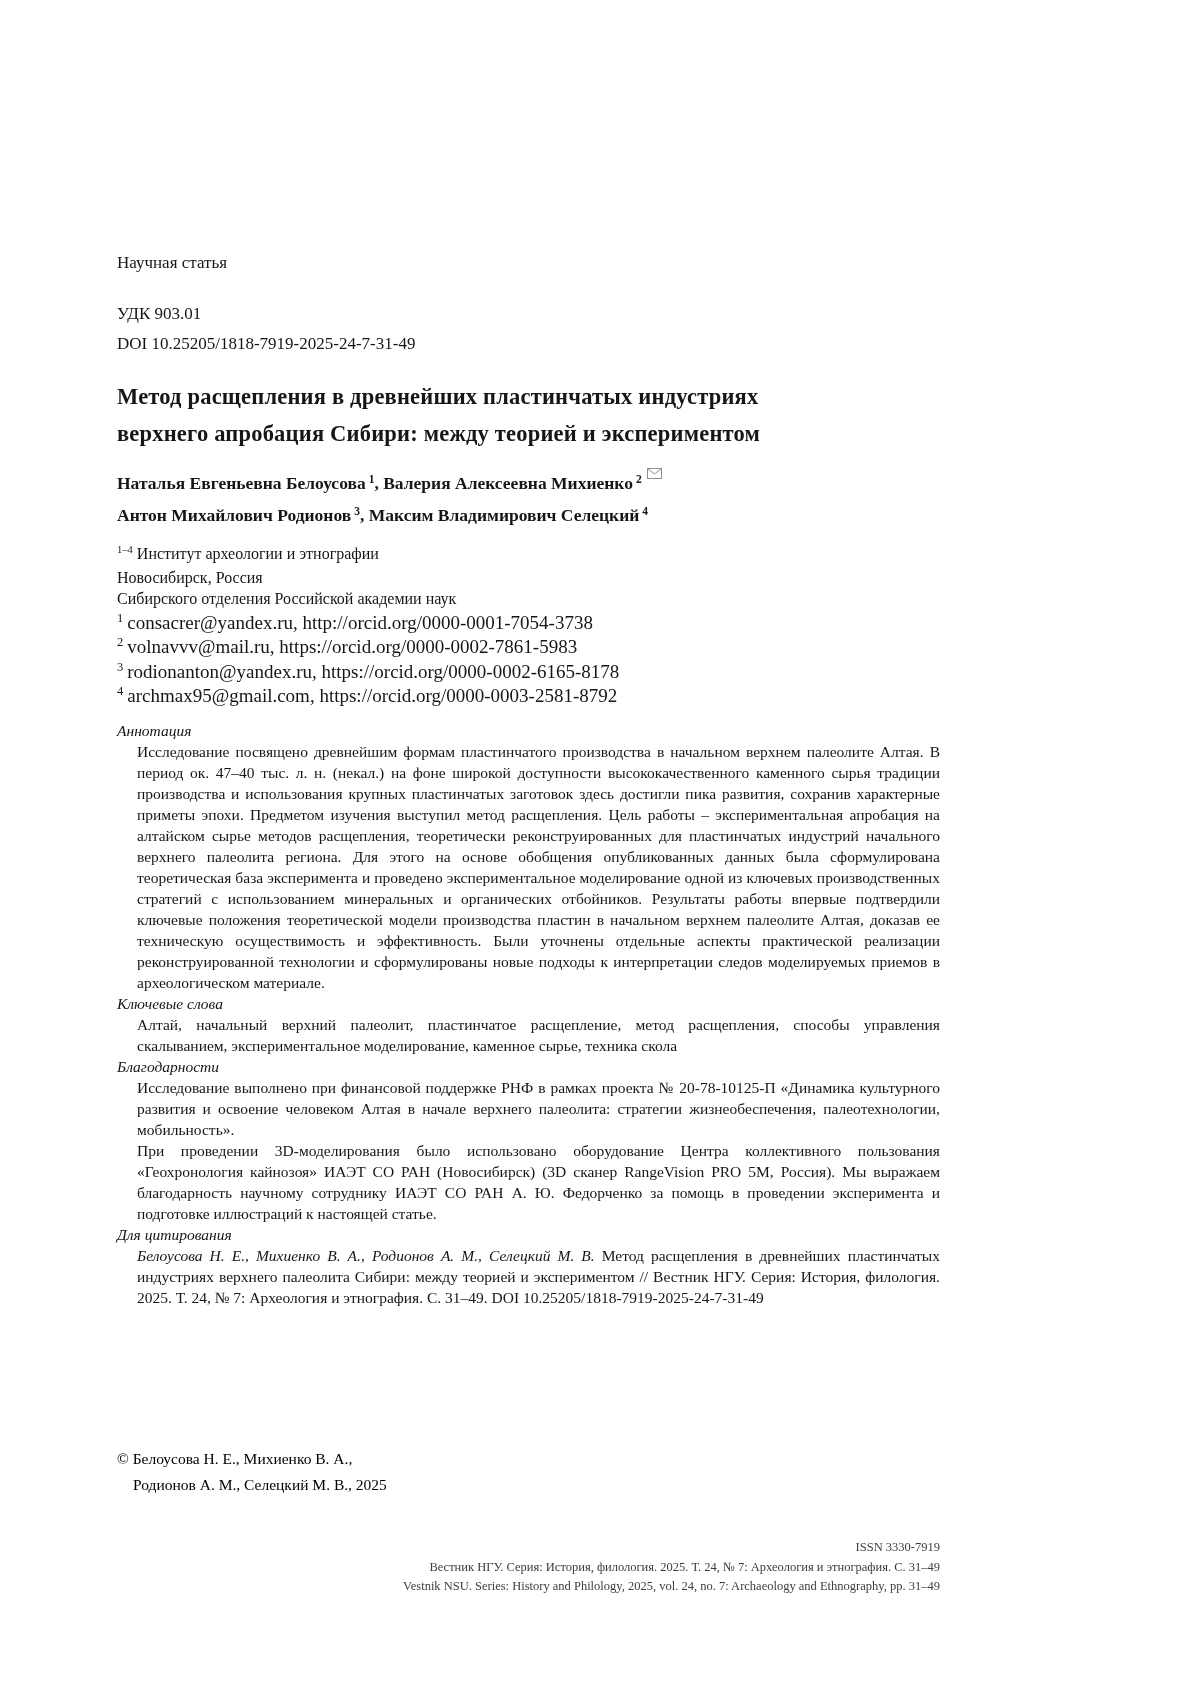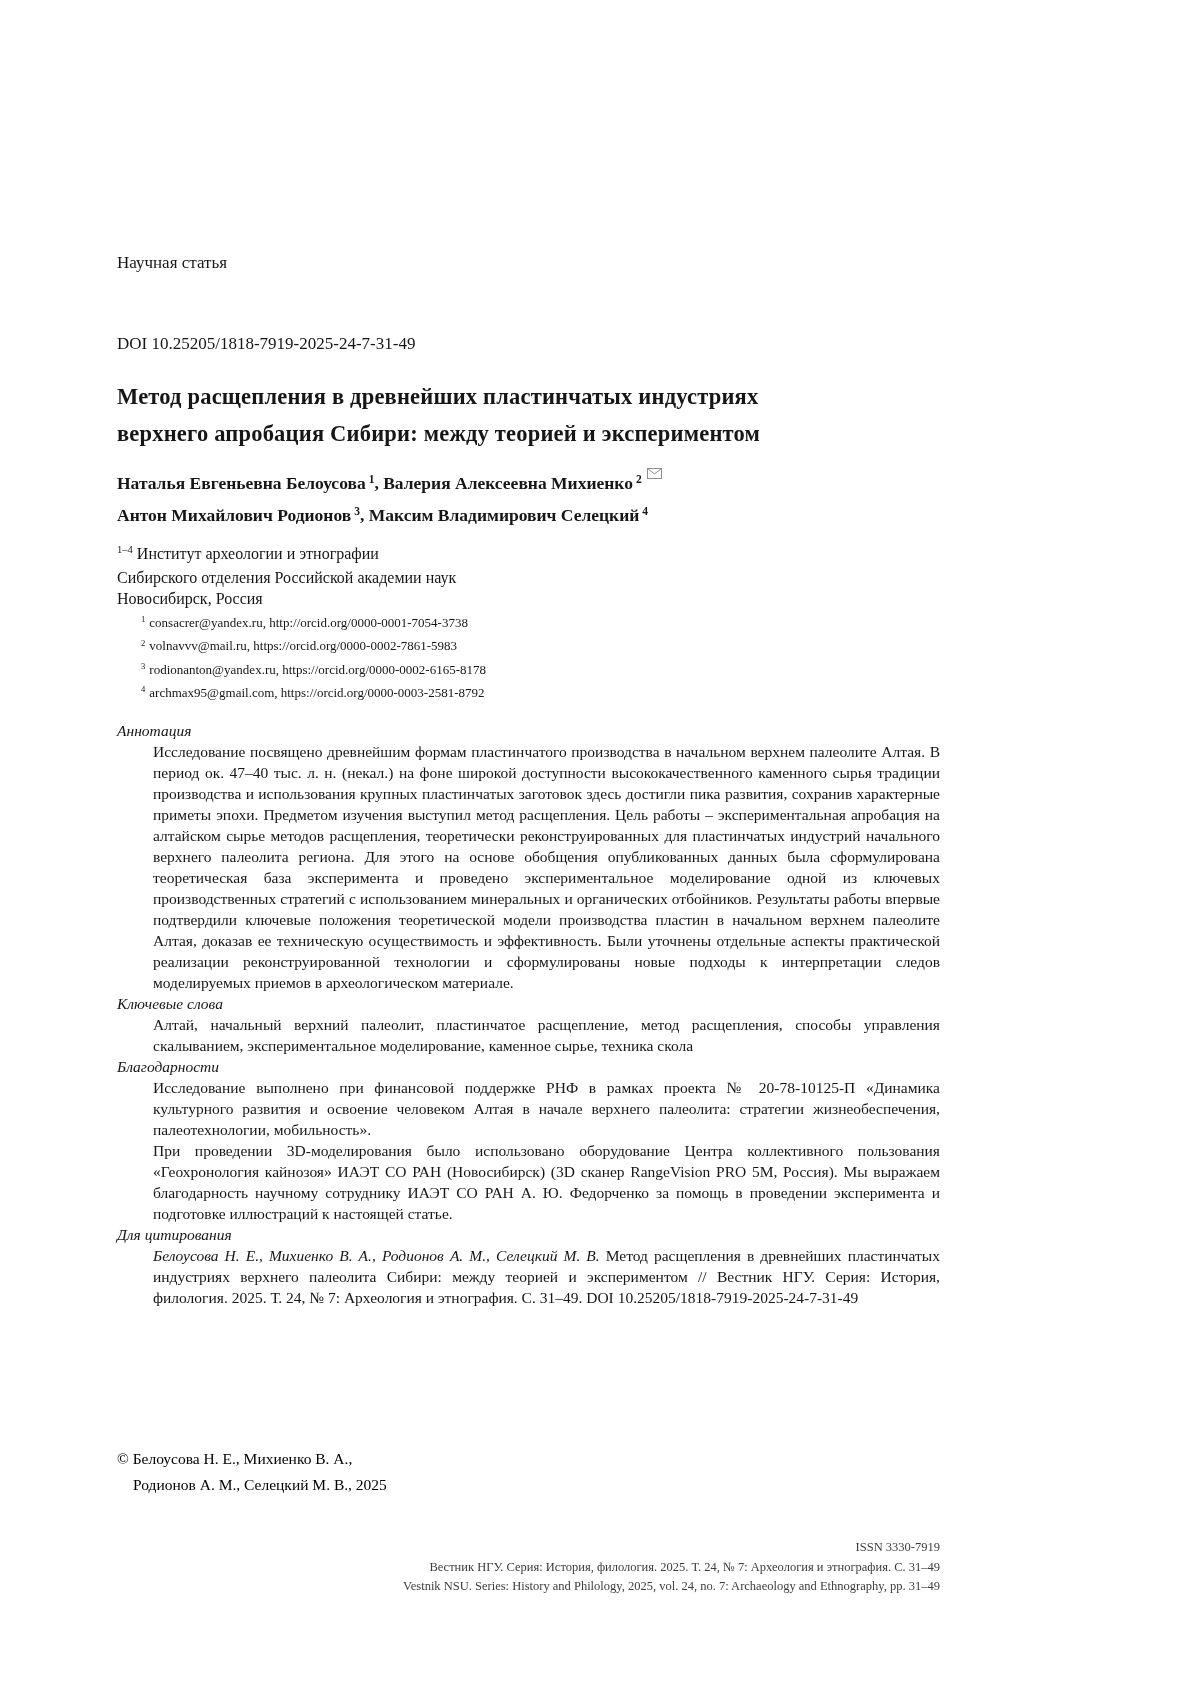--- a/index.html
+++ b/index.html
@@ -28,60 +28,61 @@
     display: inline-block;
     font-size: 66%;
     position: relative;
     top: -0.55em;
     margin-left: 3px;
     font-weight: normal;
   }
   .sup-lead { margin-left: 0; margin-right: 4px; text-align: center; }
 
   .affiliation-block { top: 543px; font-size: 16px; line-height: 21.5px; }
-  .contacts-block { top: 612px; font-size: 13px; line-height: 21.3px; margin-left: 24px; }
+  .contacts-block { top: 612px; font-size: 19px; line-height: 21.3px; }
 
   .sections { top: 720px; font-size: 15.5px; line-height: 21px; }
   .section-heading { font-style: italic; }
   .section-body {
-    margin-left: 36px;
+    margin-left: 20px;
     text-align: justify;
   }
   .section-body p { margin: 0; }
   .it { font-style: italic; }
 
   .copyright-block { top: 1446px; font-size: 15.5px; line-height: 25.5px; color: #000000; }
   .copyright-line2 { padding-left: 16px; }
 
   .footer-block { top: 1538px; font-size: 12.5px; line-height: 19.5px; color: #3d3d3d; text-align: right; }
 
   .env-icon { display: inline-block; position: relative; top: -0.55em; margin-left: 5px; }
 </style>
 </head>
 <body>
 
 <div class="page">
 
   <div class="content meta-line" id="article-type">Научная статья</div>
+  <div class="content meta-line" id="udc">УДК 903.01</div>
   <div class="content meta-line" id="doi">DOI 10.25205/1818-7919-2025-24-7-31-49</div>
 
   <h1 class="content title-block"><span>Метод расщепления в древнейших пластинчатых индустриях</span><br><span>верхнего апробация Сибири: между теорией и экспериментом</span></h1>
 
   <div class="content authors-block">
     <div><span>Наталья Евгеньевна Белоусова</span><span class="sup">1</span><span>, </span><span>Валерия Алексеевна Михиенко</span><span class="sup">2</span><span class="env-icon"><svg width="15" height="11" viewBox="0 0 15 11">
             <rect x="0.5" y="0.5" width="14" height="10" fill="none" stroke="#8f8f8f" stroke-width="1"></rect>
             <path d="M0.5 0.5 L7.5 6 L14.5 0.5" fill="none" stroke="#8f8f8f" stroke-width="1"></path>
           </svg></span></div>
     <div><span>Антон Михайлович Родионов</span><span class="sup">3</span><span>, </span><span>Максим Владимирович Селецкий</span><span class="sup">4</span></div>
   </div>
 
   <div class="content affiliation-block">
     <div><span class="sup sup-lead">1–4</span><span>Институт археологии и этнографии</span></div>
+    <div>Новосибирск, Россия</div>
     <div>Сибирского отделения Российской академии наук</div>
-    <div>Новосибирск, Россия</div>
   </div>
 
   <div class="content contacts-block">
     <div><span class="sup sup-lead">1</span><span>consacrer@yandex.ru, http://orcid.org/0000-0001-7054-3738</span></div>
     <div><span class="sup sup-lead">2</span><span>volnavvv@mail.ru, https://orcid.org/0000-0002-7861-5983</span></div>
     <div><span class="sup sup-lead">3</span><span>rodionanton@yandex.ru, https://orcid.org/0000-0002-6165-8178</span></div>
     <div><span class="sup sup-lead">4</span><span>archmax95@gmail.com, https://orcid.org/0000-0003-2581-8792</span></div>
   </div>
 
   <div class="content sections">

